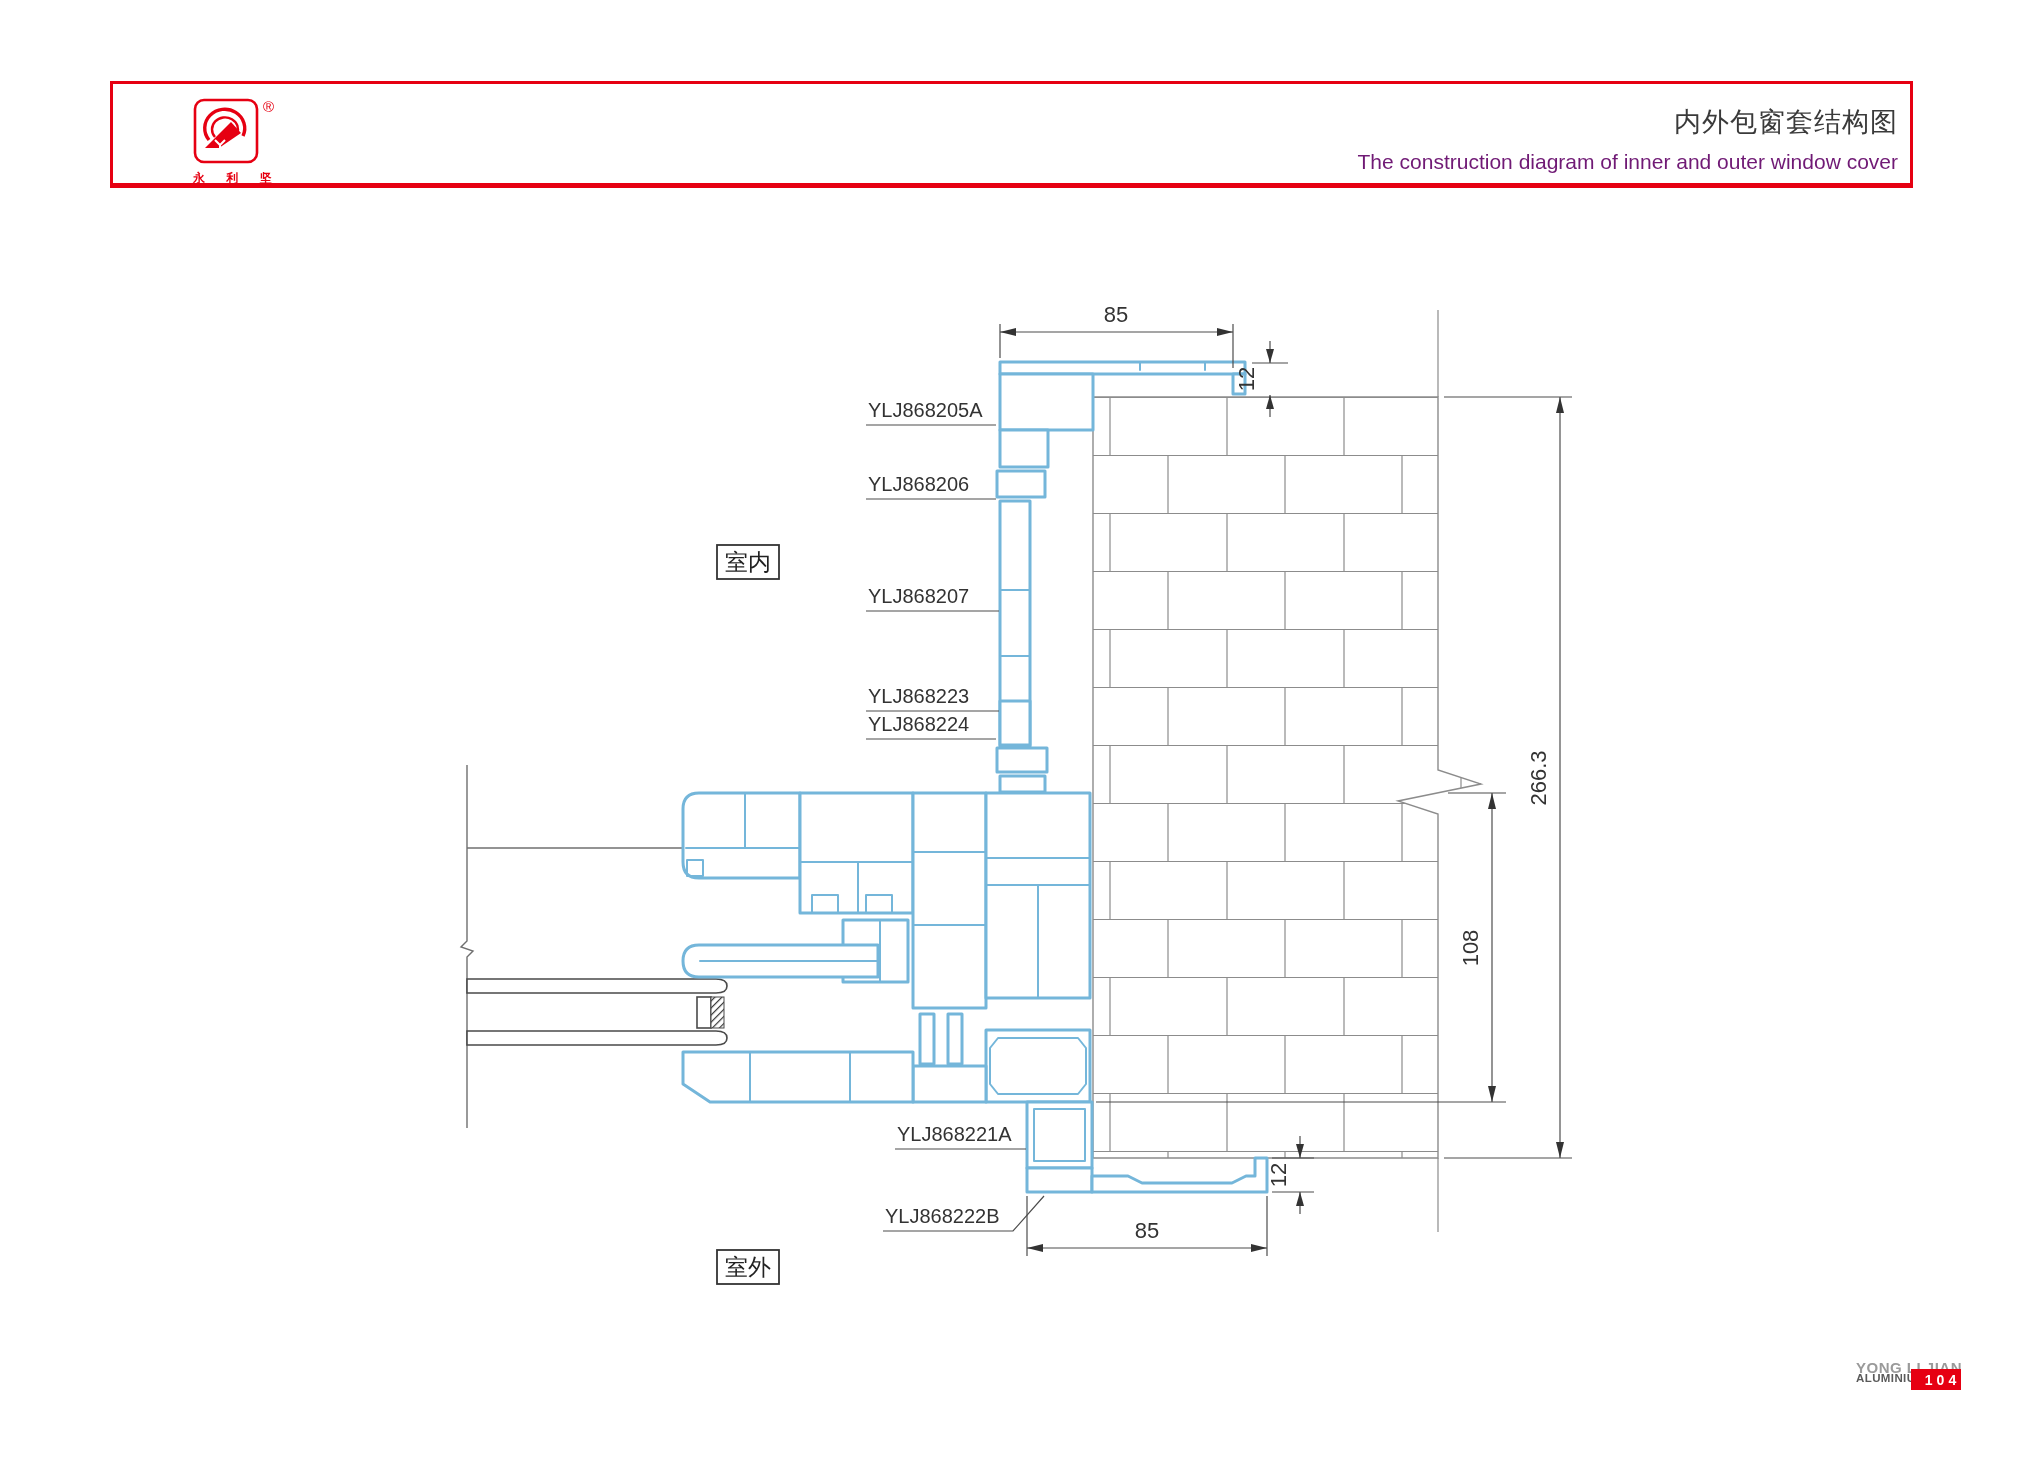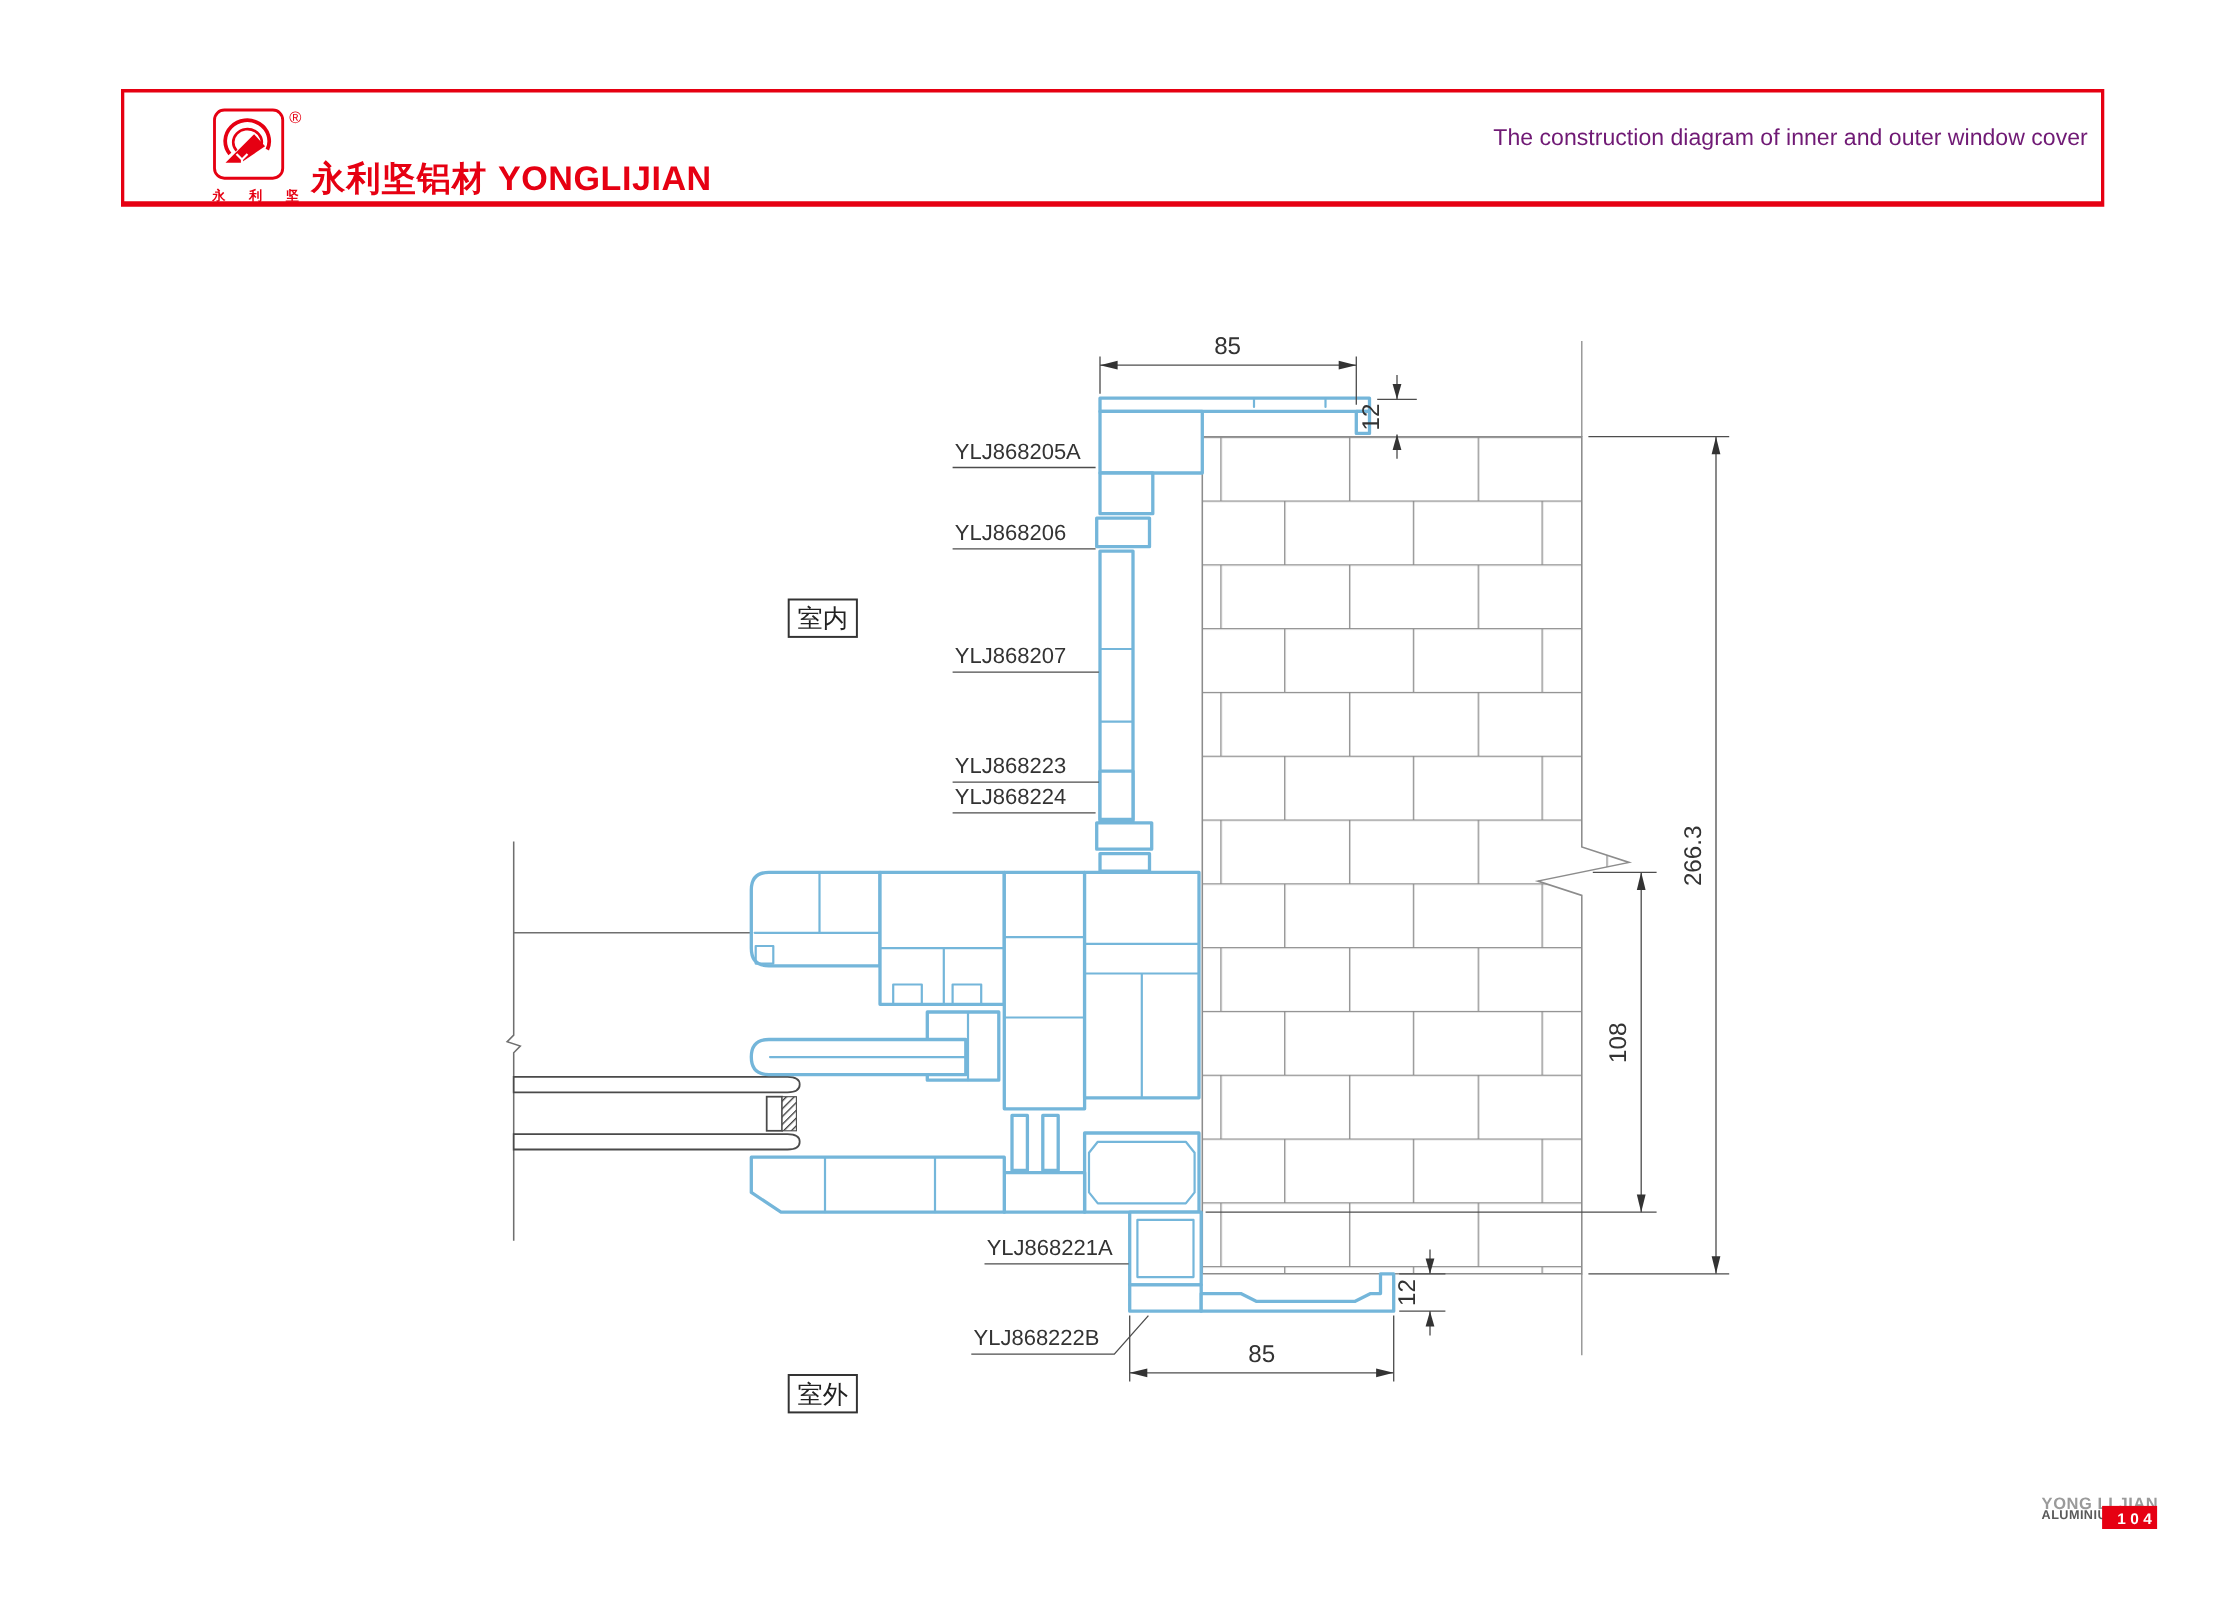--- a/index.html
+++ b/index.html
@@ -65,26 +65,23 @@
           <polygon points="14,52 40,26 50,37 28,52" fill="#e60012"></polygon>
           <path d="M24,44 l5,5 l5,-5 M29,49 v9" fill="none" stroke="#ffffff" stroke-width="2"></path>
         </g>
 
         <text x="72" y="16" font-size="15" fill="#e60012">®</text>
 
         <text x="2" y="86" font-size="12" fill="#e60012" letter-spacing="9" font-weight="bold">永 利 坚</text>
       </svg>
     </div>
 
-    <div id="brand-text">
-      <span>永利坚铝材</span>
-      <span class="lat">YONGLIJIAN</span>
-    </div>
 
     <div id="title-block">
+      <div id="title-cn">内外包窗套结构图</div>
       <div id="title-en">The construction diagram of inner and outer window cover</div>
     </div>
   </div>
 
   <svg id="diagram" width="2027" height="1457" viewBox="0 0 2027 1457">
     <defs>
       <pattern id="brick" x="1093" y="397" width="234" height="116" patternUnits="userSpaceOnUse">
         <path d="M0,0.5 H234 M0,58.5 H234" stroke="#8c8c8c" stroke-width="1.2"></path>
         <path d="M17,0 V58 M134,0 V58" stroke="#8c8c8c" stroke-width="1.2"></path>
         <path d="M75,58 V116 M192,58 V116" stroke="#8c8c8c" stroke-width="1.2"></path>

